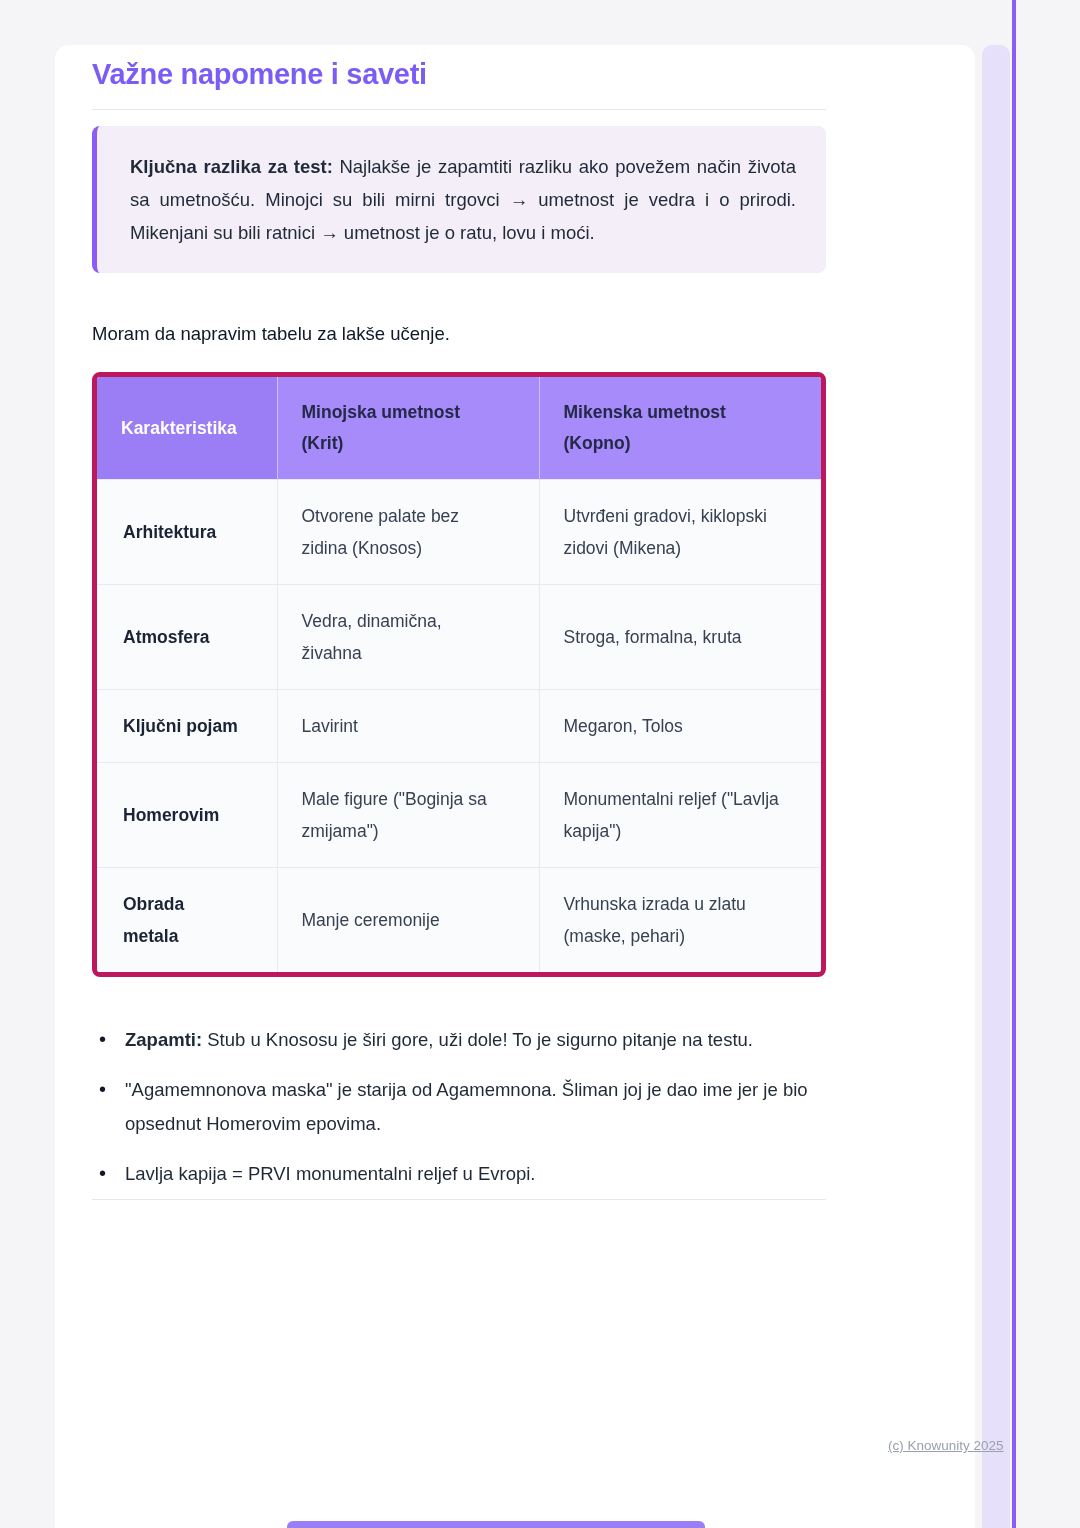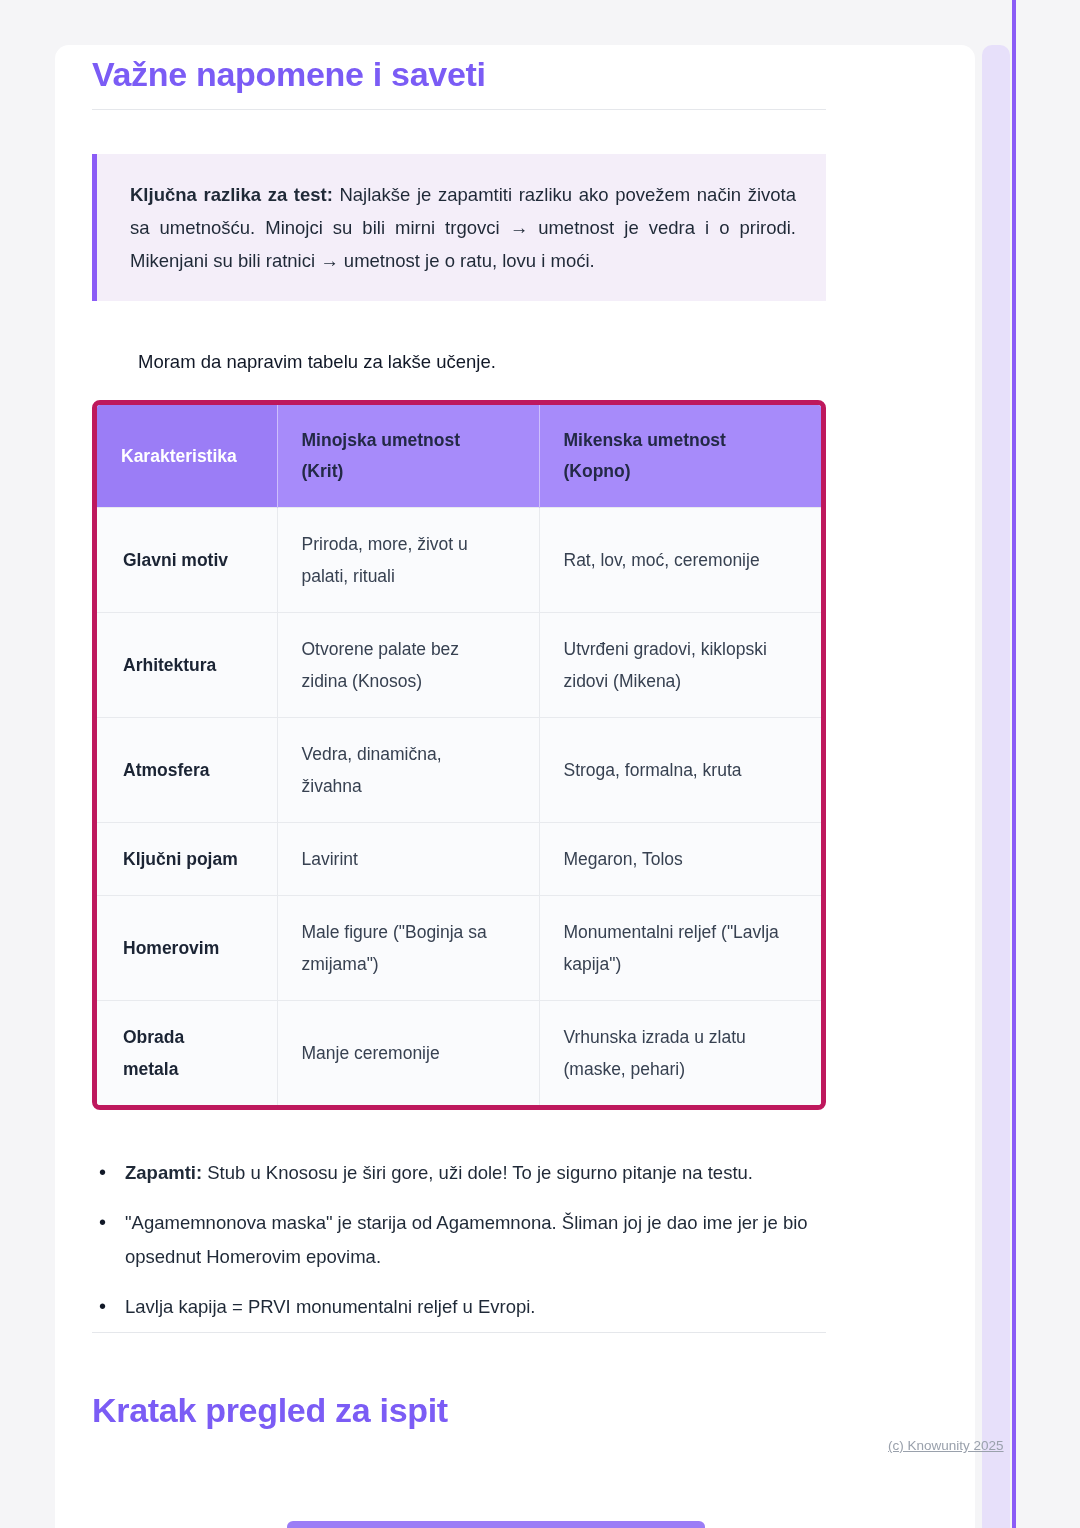--- a/index.html
+++ b/index.html
@@ -20,38 +20,38 @@
     --scrollbar-track:#e7e0fa;
     --next-section-bar:#9b7df6;
   }
   .card{
     position:absolute; left:55px; top:45px; width:920px; height:1483px;
     background:#ffffff; border-radius:14px 14px 0 0;
   }
   .inner{ margin-left:37px; width:734px; padding-top:10px; }
 
   h1{
-    font-size:34px; font-weight:bold; color:var(--accent);
+    font-size:29px; font-weight:bold; color:var(--accent);
     line-height:38px; letter-spacing:-0.3px;
   }
   .title-rule{ border:none; border-top:1px solid #e5e7eb; margin-top:16px; }
 
   .callout{
-    margin-top:44px;
+    margin-top:16px;
     background:var(--callout-bg);
     border-left:5px solid var(--callout-border);
-    border-radius:0;
+    border-radius:8px;
     padding:24px 30px 24px 33px;
   }
   .callout p{
     font-size:18.5px; line-height:33px; text-align:justify; color:#1f2937;
   }
   .callout strong{ font-weight:bold; }
 
-  .intro{ margin-top:44px; font-size:18.5px; line-height:33px; color:#111827;margin-left:46px; }
+  .intro{ margin-top:44px; font-size:18.5px; line-height:33px; color:#111827; }
 
   .table-wrap{
     margin-top:22px;
     border:5px solid #be185d;
     border-radius:8px;
     overflow:hidden;
     background:#fff;
   }
   table{ width:100%; border-collapse:collapse; table-layout:fixed; }
   th{
@@ -129,26 +129,20 @@
           <tr>
             <th class="th-first">Karakteristika</th>
             <th>Minojska umetnost
 (Krit)</th>
             <th>Mikenska umetnost
 (Kopno)</th>
           </tr>
         </thead>
         <tbody>
           <tr>
-            <td class="row-label">Glavni motiv</td>
-            <td>Priroda, more, život u
-palati, rituali</td>
-            <td>Rat, lov, moć, ceremonije</td>
-          </tr>
-          <tr>
             <td class="row-label">Arhitektura</td>
             <td>Otvorene palate bez
 zidina (Knosos)</td>
             <td>Utvrđeni gradovi, kiklopski
 zidovi (Mikena)</td>
           </tr>
           <tr>
             <td class="row-label">Atmosfera</td>
             <td>Vedra, dinamična,
 živahna</td>
@@ -184,21 +178,20 @@
       <li>
         <span class="bullet-dot">•</span><strong></strong><span>"Agamemnonova maska" je starija od Agamemnona. Šliman joj je dao ime jer je bio opsednut Homerovim epovima.</span>
       </li>
       <li>
         <span class="bullet-dot">•</span><strong></strong><span>Lavlja kapija = PRVI monumentalni reljef u Evropi.</span>
       </li>
     </ul>
 
     <hr class="section-rule">
 
-    <h1 class="exam-title">Kratak pregled za ispit</h1>
 
   </div>
 </div>
 
 <div class="footer">(c) Knowunity 2025</div>
 <div class="scroll-track"></div>
 <div class="edge-line"></div>
 <div class="next-peek"></div>
 
 </body></html>

